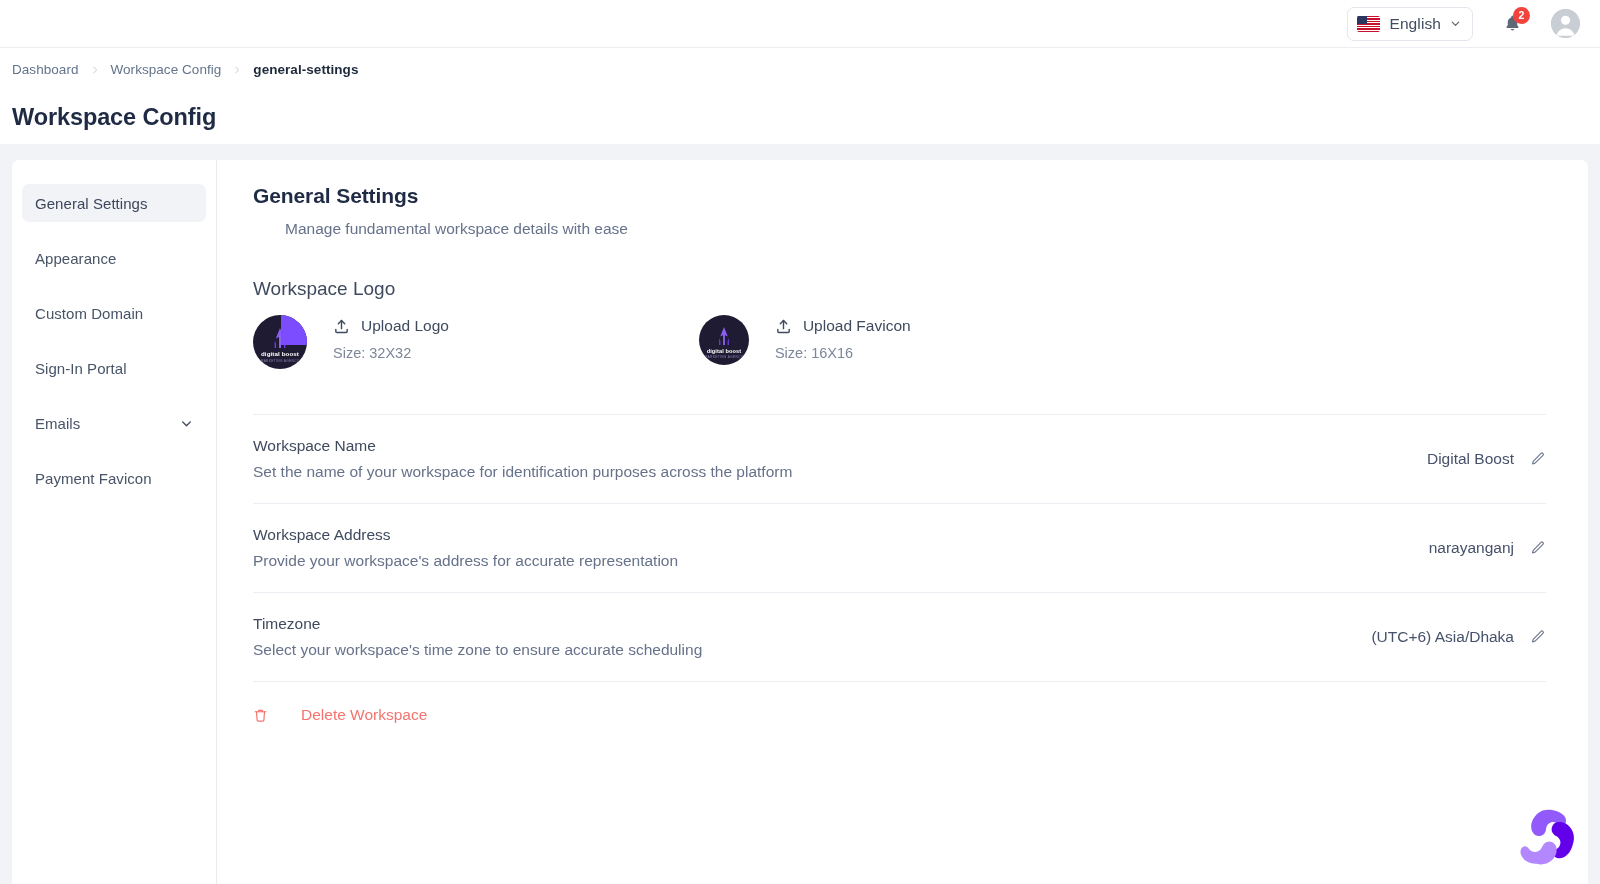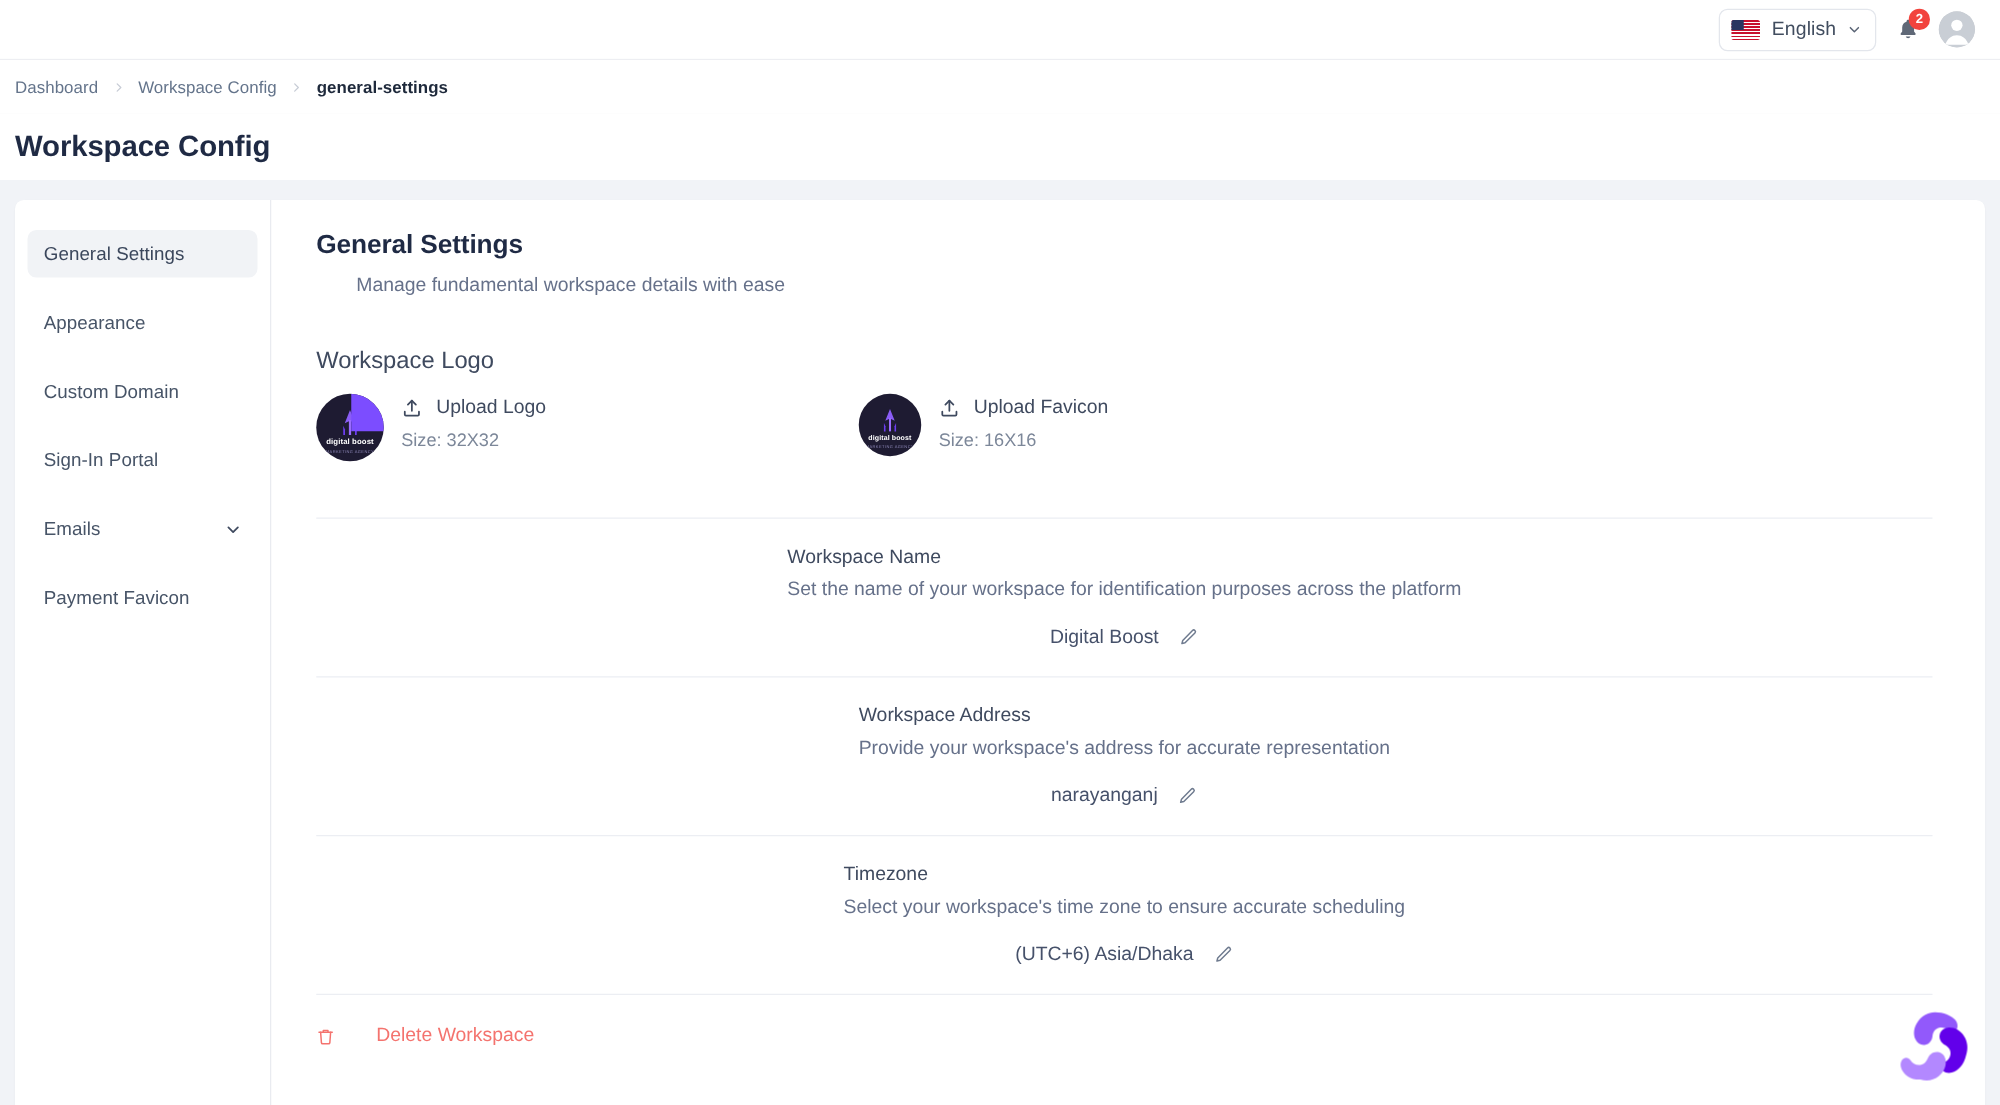--- a/index.html
+++ b/index.html
@@ -18,21 +18,21 @@
   }
 
   
   .topbar {
     height: 47px;
     background: #ffffff;
     display: flex;
     align-items: center;
     justify-content: flex-end;
     padding-right: 20px;
-    gap: 12px;
+    gap: 26px;
     position: relative;
   }
 
   .lang-select {
     display: flex;
     align-items: center;
     gap: 9px;
     border: 1px solid #e3e6ec;
     border-radius: 7px;
     height: 34px;
@@ -266,21 +266,21 @@
     color: #8b85b5;
     letter-spacing: .35px;
   }
   .logo-overlay {
     position: absolute;
     left: 28px; top: -6px;
     width: 33px; height: 36px;
     background: #7c4dff;
   }
 
-  .upload-text { padding-top: 2px; }
+  .upload-text { padding-top: 2px; margin-left: 12px; }
   .upload-row {
     display: flex; align-items: center;
     gap: 11px;
     cursor: pointer;
   }
   .upload-icon { width: 17px; height: 17px; flex: none; }
   .upload-icon svg { display:block; width:100%; height:100%; }
   .upload-label {
     font-size: 15.5px;
     color: #3f4a5f;
@@ -293,21 +293,20 @@
 
   
   .rows { margin-top: 45px; }
   .srow {
     display: flex;
     align-items: center;
     justify-content: space-between;
     border-top: 1px solid #eceef3;
     padding: 22px 0 22px 0;
     gap: 20px;
-    flex-direction: column;
   }
   .srow:first-child { border-top: 1px solid #eceef3; }
   .srow-left { min-width: 0; }
   .srow-title {
     font-size: 15.5px;
     color: #3f4a5f;
   }
   .srow-desc {
     margin-top: 8px;
     font-size: 15.5px;

